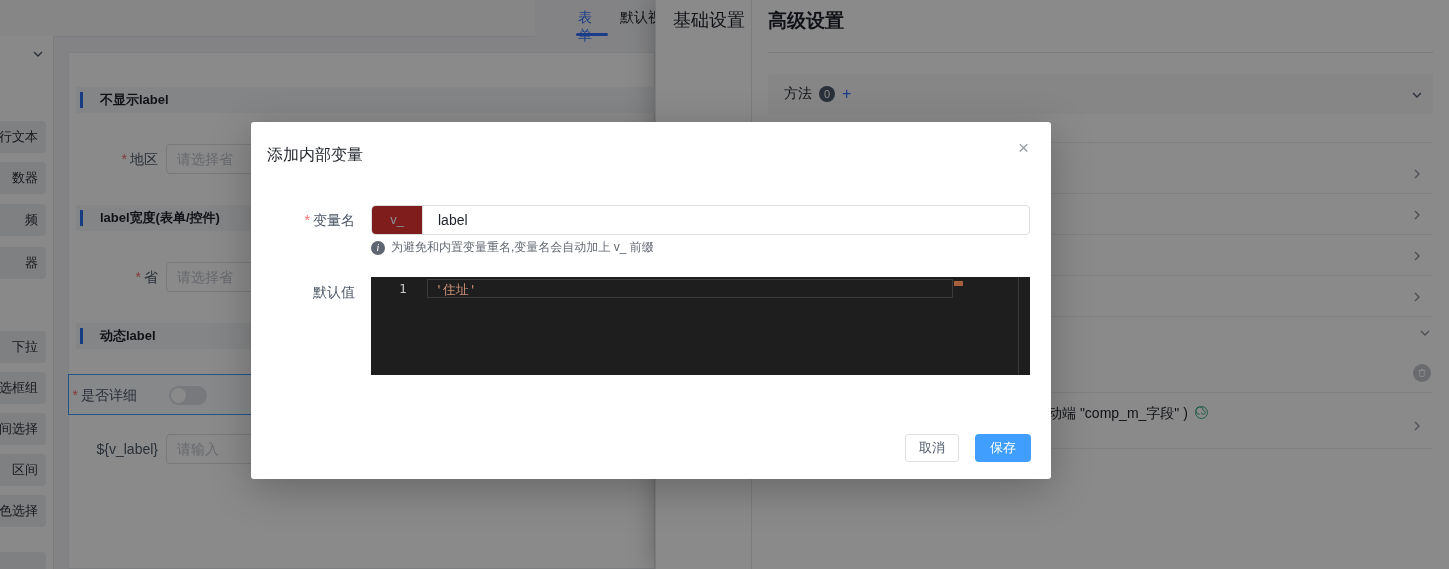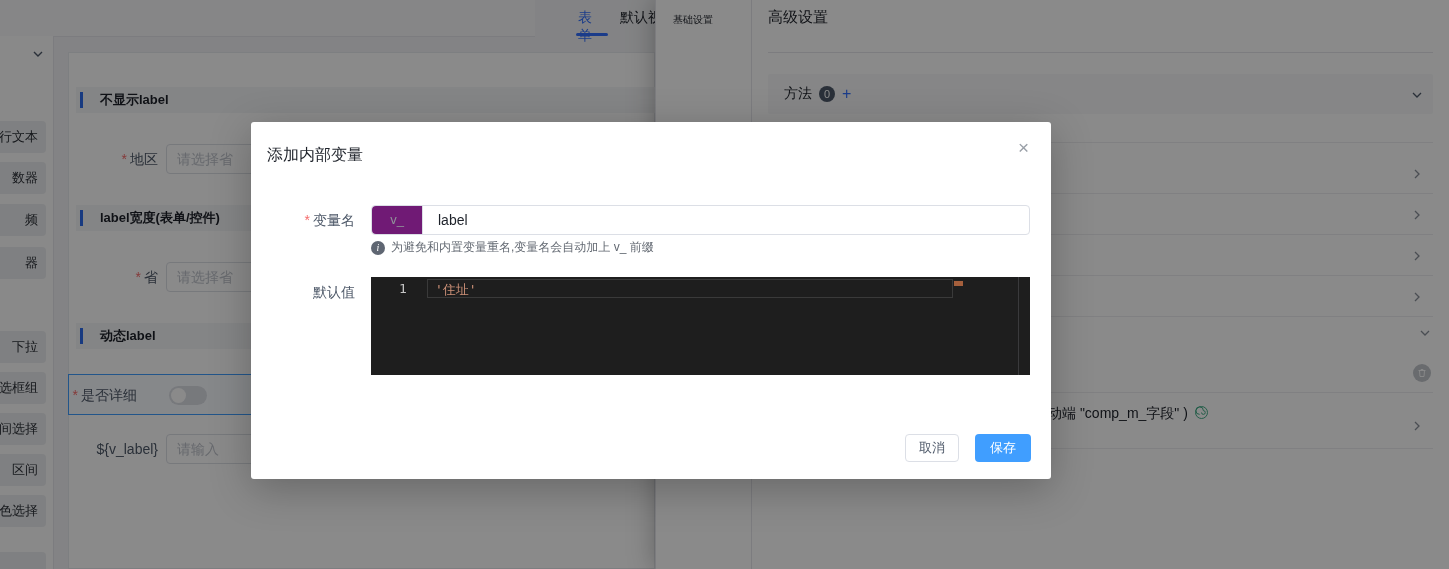--- a/index.html
+++ b/index.html
@@ -25,24 +25,24 @@
   .req{color:#f56c6c;margin-right:3px;}
   .sel-box{position:absolute;left:166px;width:280px;height:30px;background:#fff;border:1px solid #dcdfe6;border-radius:4px;
            box-sizing:border-box;line-height:28px;padding-left:10px;color:#bfc3cb;cursor:pointer;}
   .selected-row{position:absolute;left:68px;top:374px;width:520px;height:41px;border:1px solid #409eff;background:rgba(64,158,255,0.04);box-sizing:border-box;}
   .selected-row .fld-label{left:-70px;top:5px;padding-left:36px;}
   .toggle{position:absolute;left:100px;top:11px;width:38px;height:19px;background:#dcdfe6;border-radius:10px;cursor:pointer;}
   .toggle-knob{position:absolute;left:2px;top:2px;width:15px;height:15px;background:#fff;border-radius:50%;}
   
   .menu-col{position:absolute;left:655px;top:0;width:97px;height:569px;background:#fff;border-left:1px solid #e5e6eb;
             border-right:1px solid #e5e6eb;box-shadow:0 0 26px rgba(0,0,0,0.30);box-sizing:border-box;}
-  .menu-item{height:40px;line-height:40px;padding-left:17px;font-size:10px;color:#1d2129;cursor:pointer;}
+  .menu-item{height:40px;line-height:40px;padding-left:17px;font-size:18px;color:#1d2129;cursor:pointer;}
   
   .adv-panel{position:absolute;left:752px;top:0;width:697px;height:569px;background:#fff;}
-  .adv-title{position:absolute;left:16px;top:8px;font-size:15px;font-weight:400;color:#1d2129;}
+  .adv-title{position:absolute;left:16px;top:8px;font-size:19px;font-weight:700;color:#1d2129;}
   .adv-divider{position:absolute;left:16px;top:52px;width:665px;height:1px;background:#e5e6eb;}
   .methods-row{position:absolute;left:16px;top:74px;width:665px;height:40px;background:#f7f8fa;border-radius:2px;cursor:pointer;}
   .methods-inner{position:absolute;left:16px;top:0;height:40px;display:flex;align-items:center;gap:7px;}
   .badge{display:inline-block;width:16px;height:16px;border-radius:50%;background:#4e5969;color:#fff;font-size:11px;
          line-height:16px;text-align:center;}
   .plus{color:#3370ff;font-size:16px;cursor:pointer;}
   .row-chevron{position:absolute;right:10px;top:50%;margin-top:-6px;}
   .thin-line{position:absolute;left:16px;width:665px;height:1px;background:#ededf0;}
   .adv-row{position:absolute;left:16px;width:665px;height:41px;border-bottom:1px solid #ededf0;cursor:pointer;}
   .adv-chevron-down{position:absolute;right:18px;top:326px;}
@@ -52,21 +52,21 @@
   
   .overlay{position:absolute;left:0;top:0;width:1449px;height:569px;background:rgba(0,0,0,0.46);z-index:10;}
   
   .modal{position:absolute;left:251px;top:122px;width:800px;height:357px;background:#fff;border-radius:3px;
          box-shadow:0 10px 40px rgba(0,0,0,0.25);z-index:20;}
   .modal-title{position:absolute;left:16px;top:23px;font-size:16px;color:#1d2129;}
   .modal-close{position:absolute;right:22px;top:16px;font-size:19px;color:#9aa0a8;cursor:pointer;line-height:1;}
   .m-label{position:absolute;left:0;width:104px;height:30px;line-height:30px;text-align:right;color:#4e5969;font-size:14px;}
   .input-group{position:absolute;left:120px;top:83px;width:659px;height:30px;border:1px solid #dcdfe6;border-radius:4px;
                display:flex;background:#fff;box-sizing:border-box;}
-  .prefix{width:50px;background:#701a75;border-right:1px solid #dcdfe6;color:#909399;text-align:center;
+  .prefix{width:50px;background:#7f1d1d;border-right:1px solid #dcdfe6;color:#909399;text-align:center;
           line-height:28px;border-radius:4px 0 0 4px;font-size:13px;}
   .varname-input{flex:1;border:none;outline:none;padding:0 15px;font-size:14px;color:#1d2129;background:transparent;font-family:inherit;}
   .hint-line{position:absolute;left:120px;top:117px;display:flex;align-items:center;gap:6px;font-size:12px;color:#646a73;}
   .info-icon{display:inline-block;width:14px;height:14px;border-radius:50%;background:#5f6672;color:#fff;font-size:10px;
              line-height:14px;text-align:center;font-style:italic;font-family:"Liberation Serif",serif;}
   .editor{position:absolute;left:120px;top:155px;width:659px;height:98px;background:#1e1e1e;cursor:text;}
   .active-line{position:absolute;left:56px;top:2px;width:526px;height:19px;border:1px solid #3a3a3a;box-sizing:border-box;}
   .line-number{position:absolute;left:28px;top:4px;color:#c6c6c6;font-family:"DejaVu Sans Mono",monospace;font-size:13px;}
   .code-line{position:absolute;left:64px;top:4px;color:#ce9178;font-family:"DejaVu Sans Mono",monospace;font-size:13px;}
   .minimap-mark{position:absolute;left:583px;top:4px;width:9px;height:5px;background:#a55f3c;}

